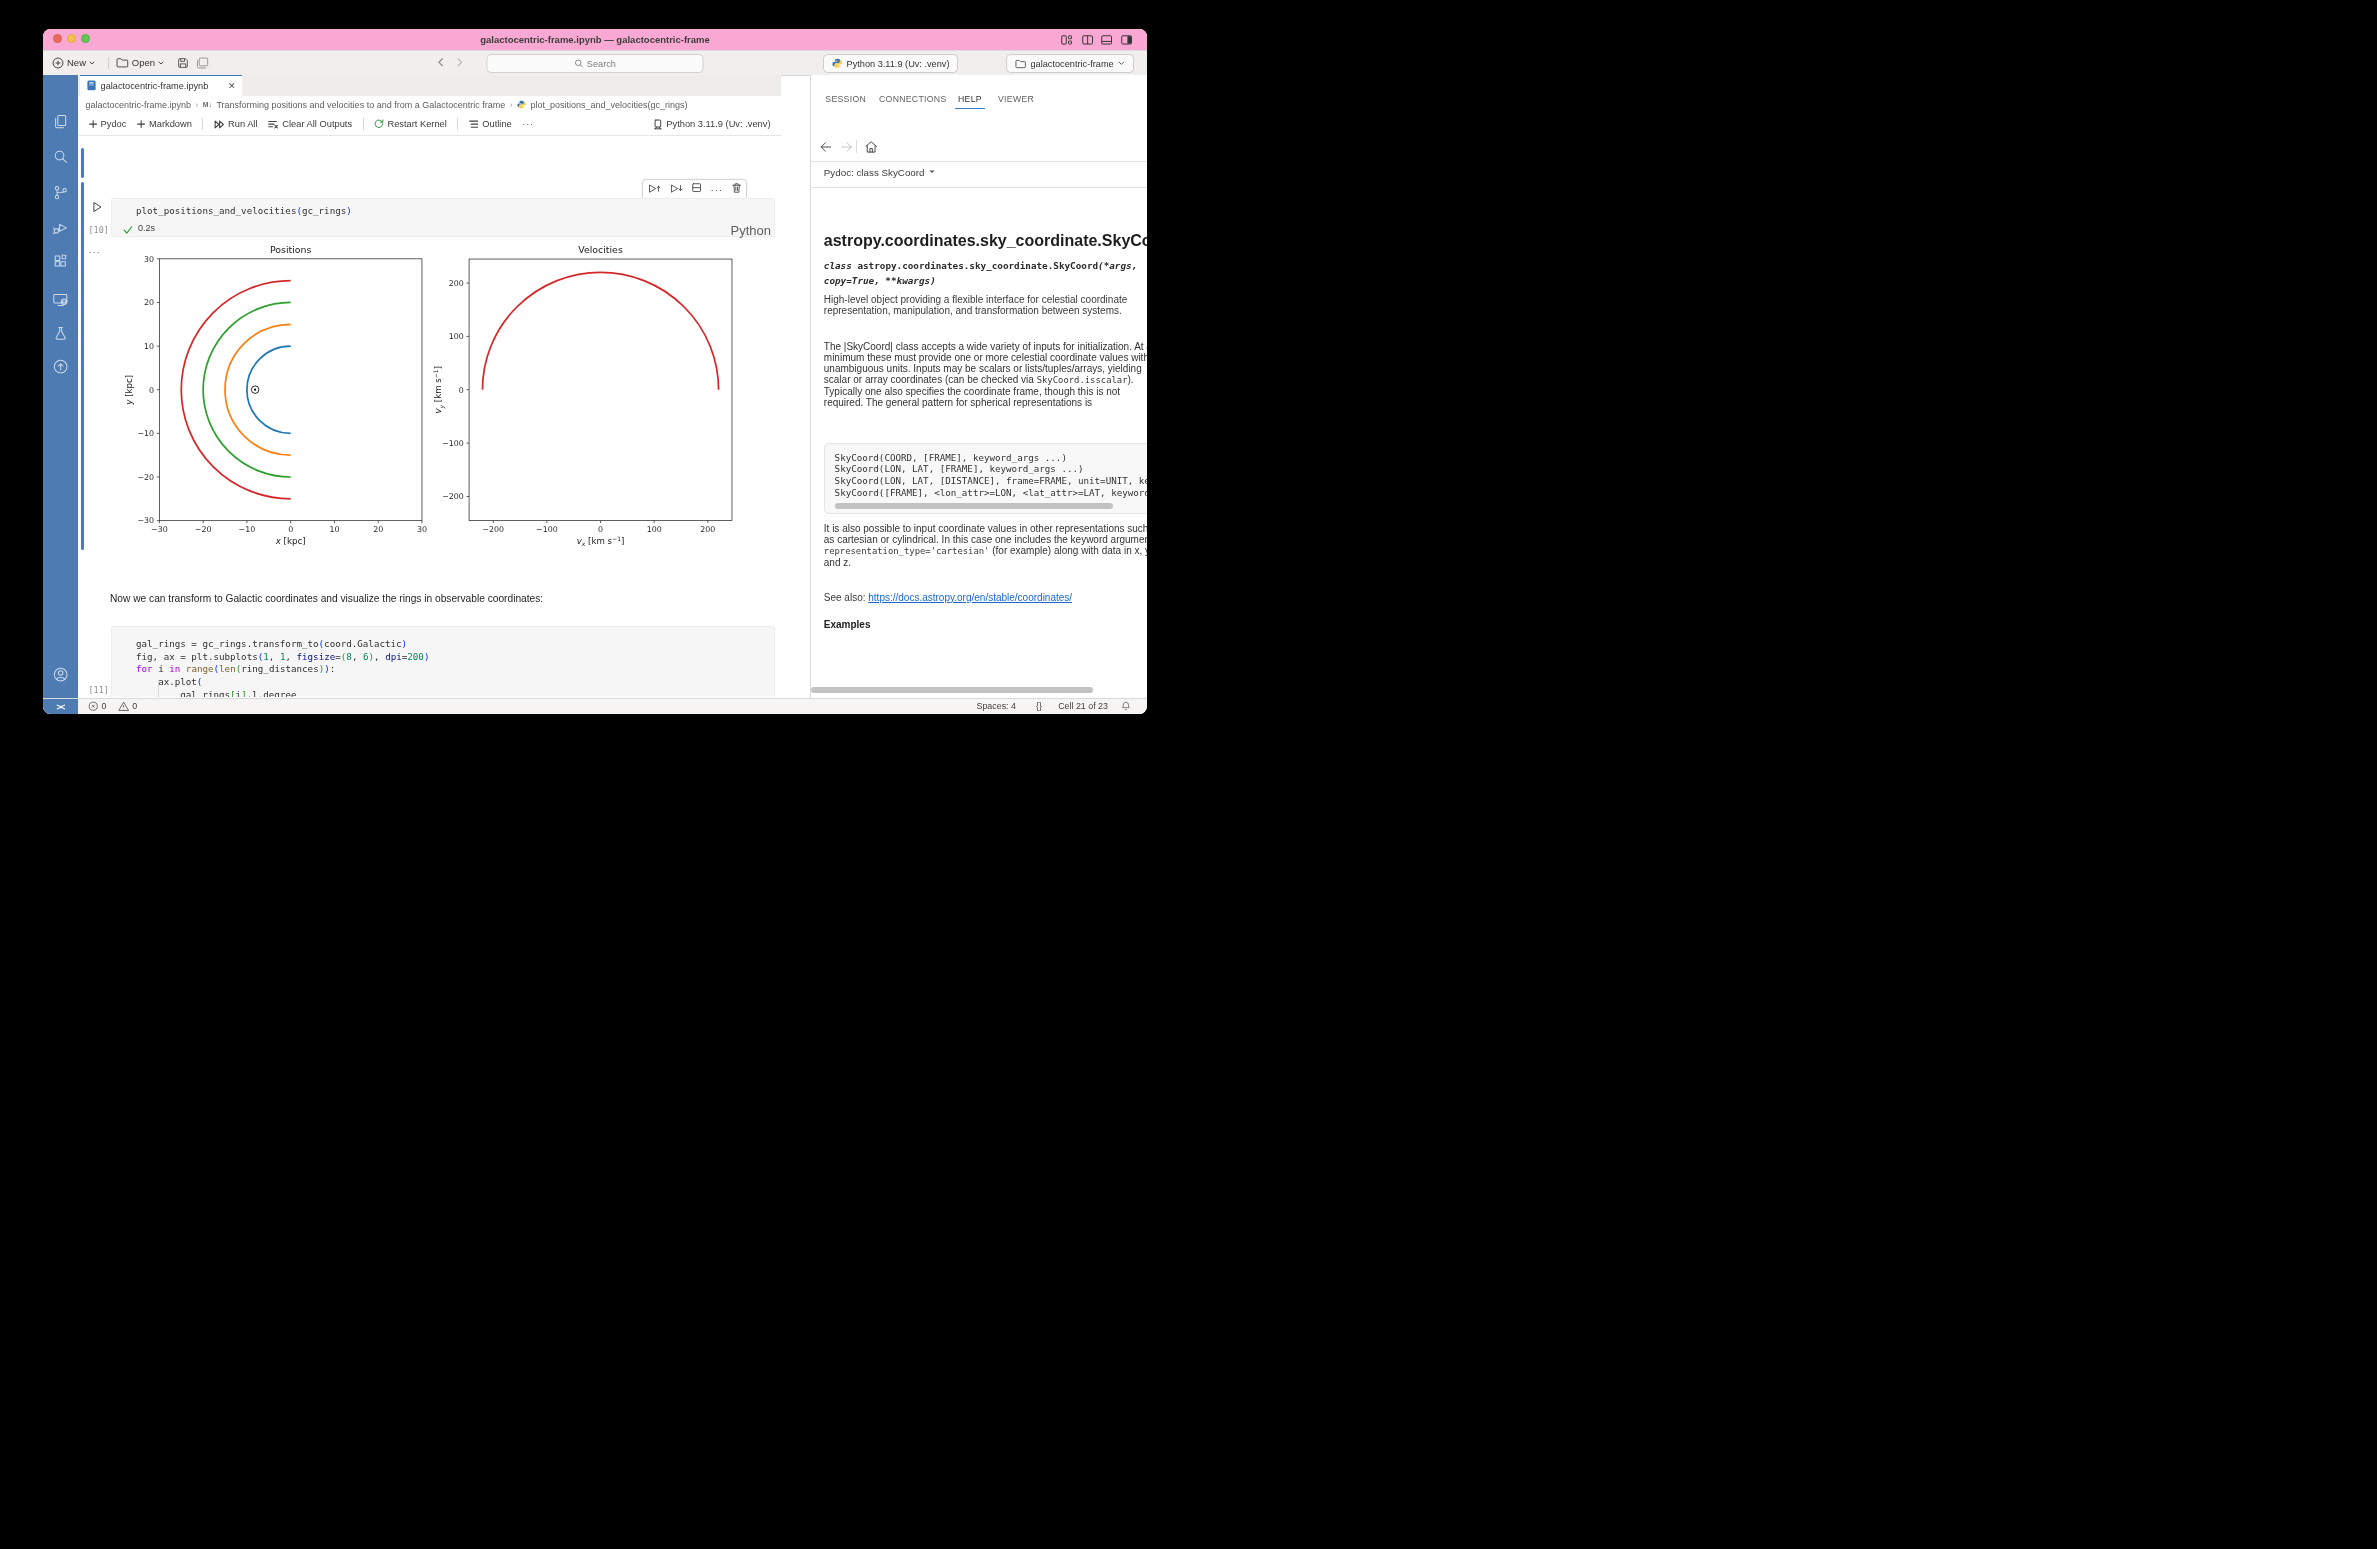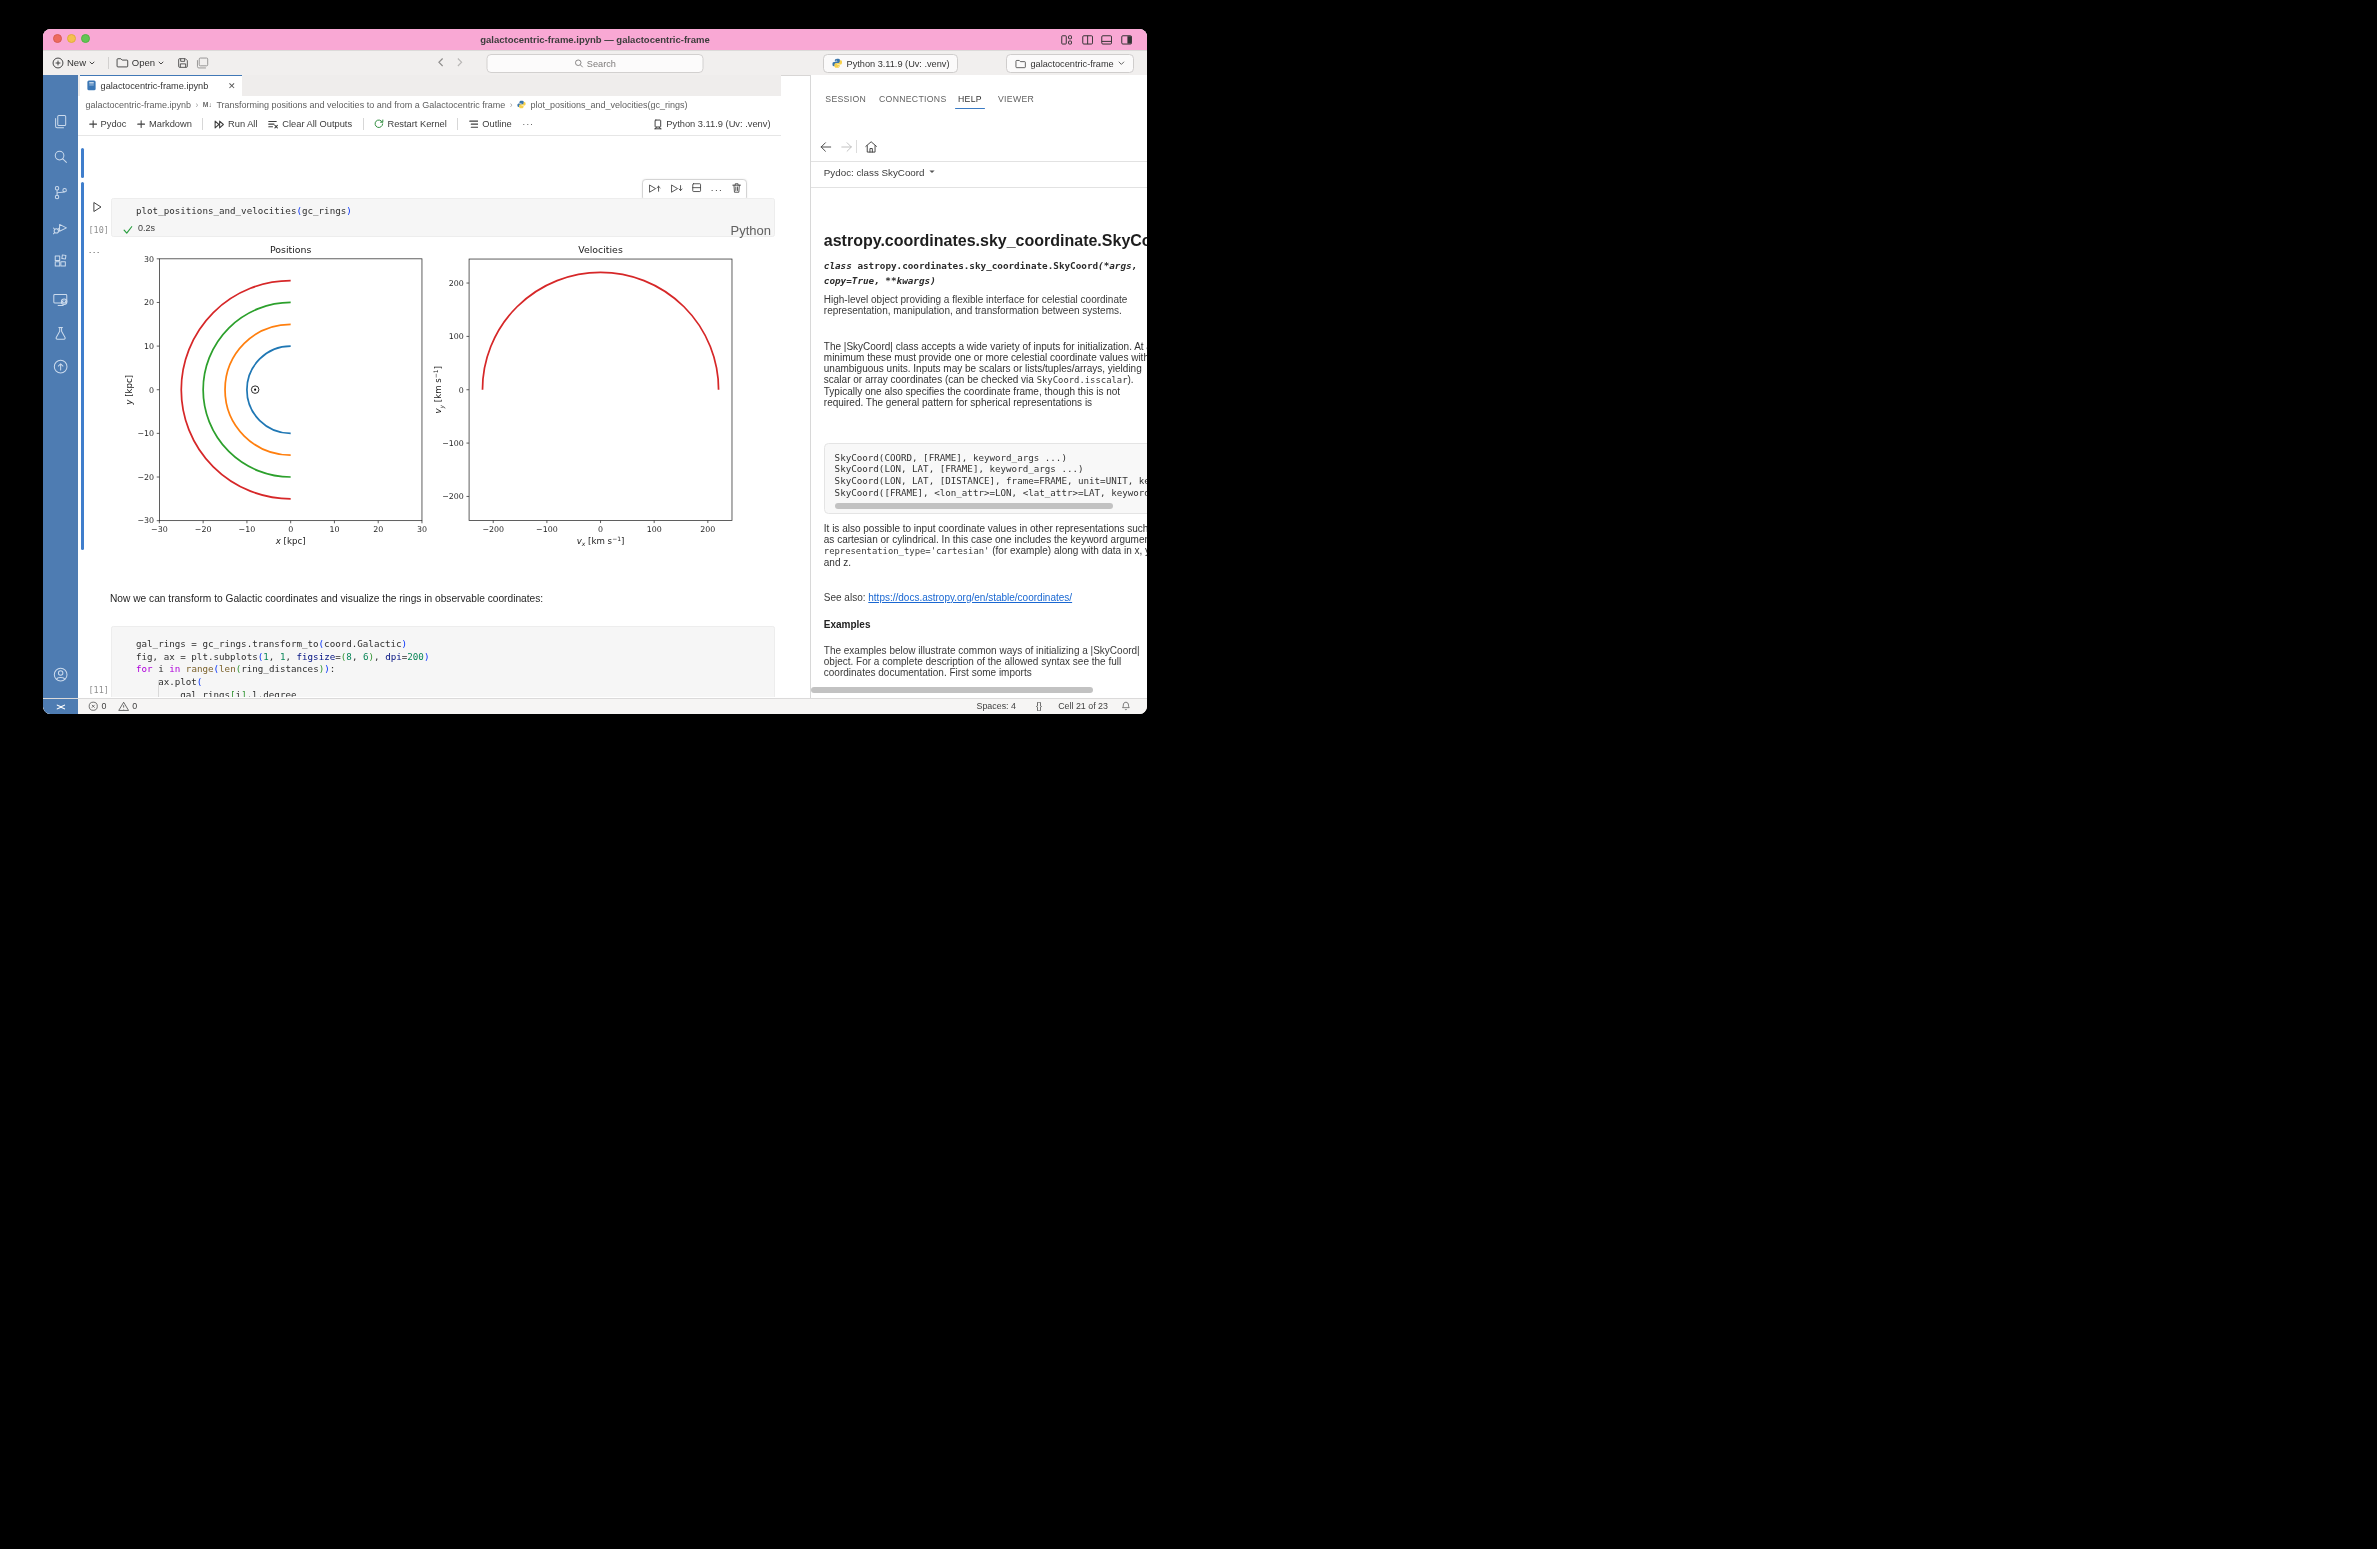--- a/index.html
+++ b/index.html
@@ -474,21 +474,20 @@
       <div class="docblock" style="top:227px;height:71px">
         <div class="ln">SkyCoord(COORD, [FRAME], keyword_args ...)</div>
         <div class="ln">SkyCoord(LON, LAT, [FRAME], keyword_args ...)</div>
         <div class="ln">SkyCoord(LON, LAT, [DISTANCE], frame=FRAME, unit=UNIT, keyword_args ...)</div>
         <div class="ln">SkyCoord([FRAME], &lt;lon_attr&gt;=LON, &lt;lat_attr&gt;=LAT, keyword_args ...)</div>
         <div class="hthumb" style="margin-top:4.5px;width:278px"></div>
       </div>
       <div class="docp" style="top:307px"><span class="tk-n">It is also possible to input coordinate values in other representations such as cartesian or cylindrical. In this case one includes the keyword argument </span><span class="tk-c">representation_type='cartesian'</span><span class="tk-n"> (for example) along with data in x, y, and z.</span></div>
       <div class="docp" style="top:376px"><span>See also: </span><a class="doclink" href="#">https://docs.astropy.org/en/stable/coordinates/</a></div>
       <div class="docp" style="top:403px;font-weight:bold;color:#222">Examples</div>
-      <div class="docp" style="top:429px">The examples below illustrate common ways of initializing a |SkyCoord| object. For a complete description of the allowed syntax see the full coordinates documentation. First some imports</div>
 
     </div>
 
     <div class="abs" style="left:354px;top:113px;width:10.5px;height:498px;background:#f4f4f4;border-left:0.8px solid #e6e6e6">
       <div style="position:absolute;left:1.5px;top:41px;width:6.8px;height:83px;background:#bdbdbd;border-radius:3.8px"></div>
     </div>
     <div class="abs" style="left:0;top:612px;width:364px;height:7.5px">
       <div class="hthumb" style="width:282px"></div>
     </div>
   </div>

